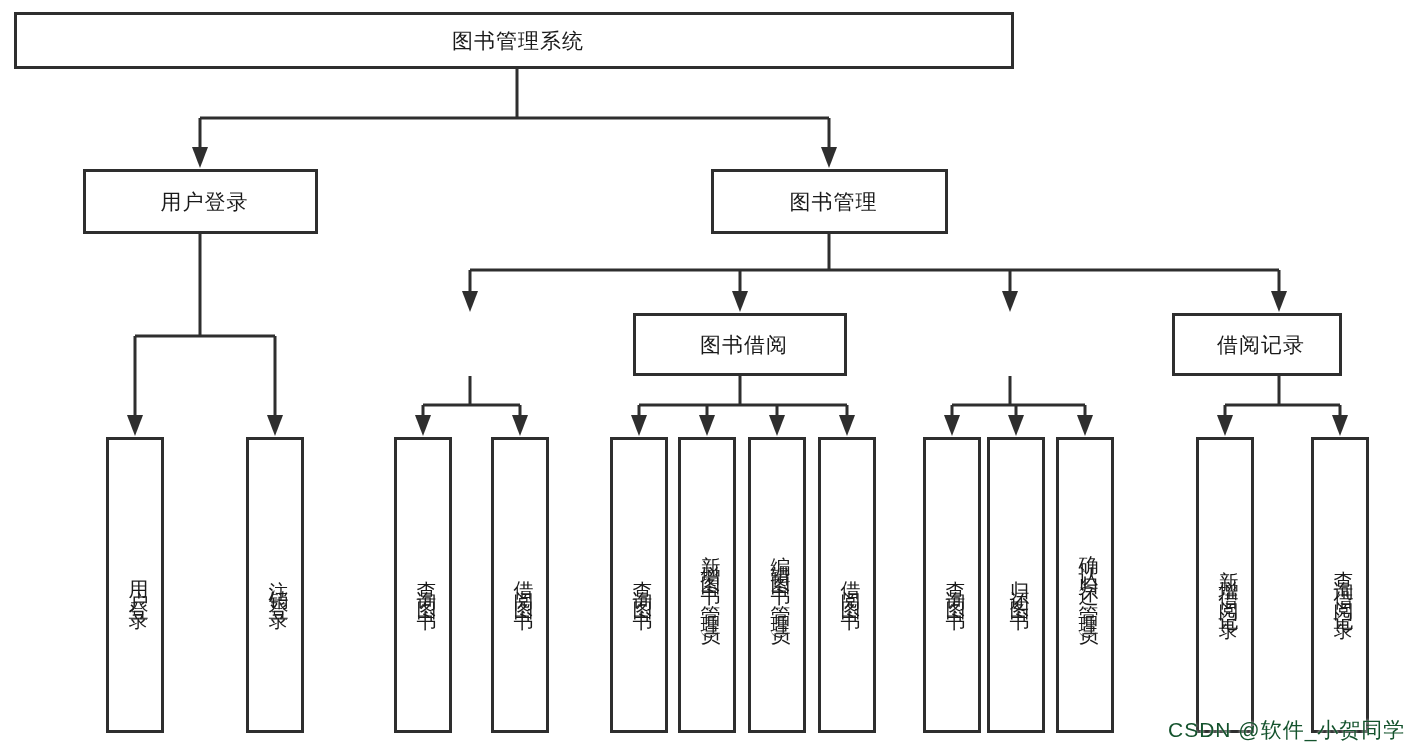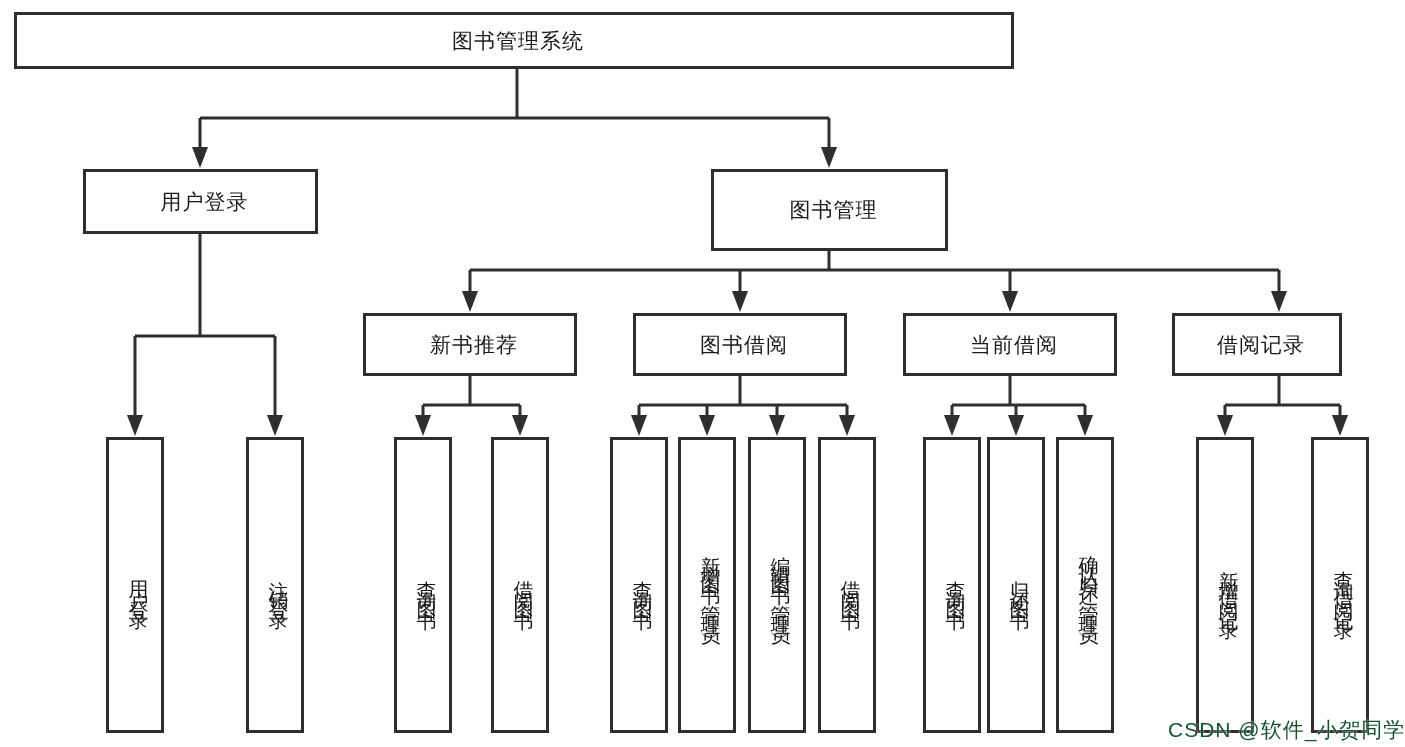--- a/index.html
+++ b/index.html
@@ -111,25 +111,23 @@
     <g>
       <path d="M1279 376 V405 M1225 405 H1340 M1225 405 V418 M1340 405 V418"></path>
       <polygon points="1217,415 1233,415 1225,436"></polygon>
       <polygon points="1332,415 1348,415 1340,436"></polygon>
     </g>
   </svg>
 
   <div class="node" style="left:14px; top:12px; width:1000px; height:57px;">图书管理系统</div>
 
   <div class="node" style="left:83px; top:169px; width:235px; height:65px;">用户登录</div>
-  <div class="node" style="left:711px; top:169px; width:237px; height:82px;">图书管理</div>
+  <div class="node" style="left:711px; top:169px; width:237px; height:65px;">图书管理</div>
 
-  <div class="node" style="left:363px; top:313px; width:214px; height:63px;">新书推荐</div>
   <div class="node" style="left:633px; top:313px; width:214px; height:63px;font-family:Liberation Mono, monospace;">图书借阅</div>
-  <div class="node" style="left:903px; top:313px; width:214px; height:63px;">当前借阅</div>
   <div class="node" style="left:1172px; top:313px; width:170px; height:63px;">借阅记录</div>
 
   <div class="node leaf" style="left:106px; top:437px; width:58px; height:296px;">
     <span class="vtext">用户登录</span>
   </div>
   <div class="node leaf" style="left:246px; top:437px; width:58px; height:296px;">
     <span class="vtext">注销登录</span>
   </div>
 
   <div class="node leaf" style="left:394px; top:437px; width:58px; height:296px;">

